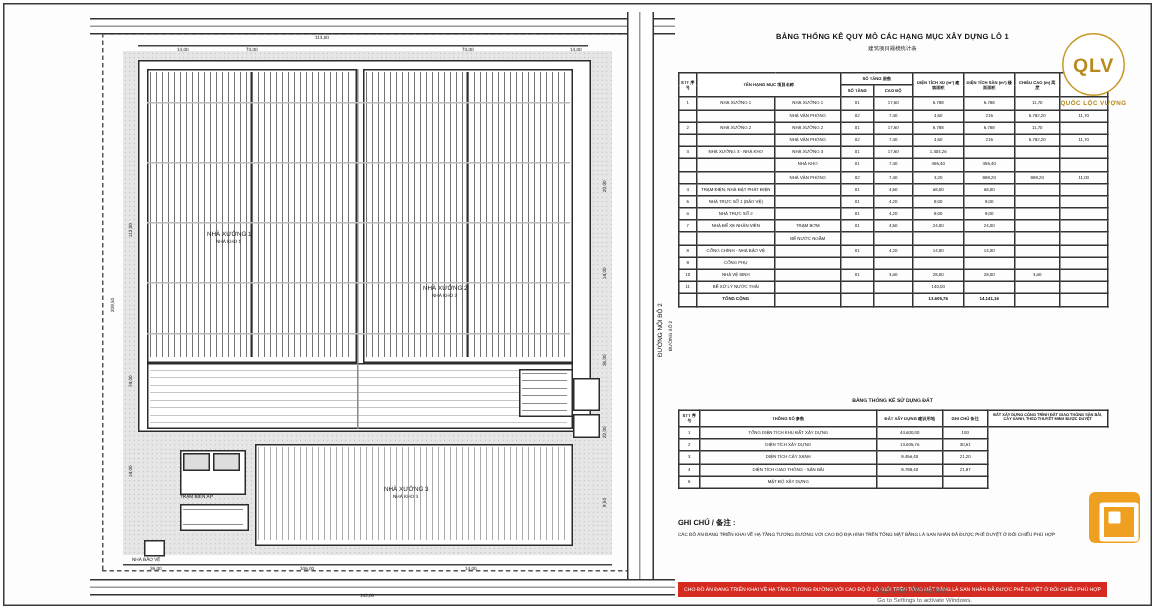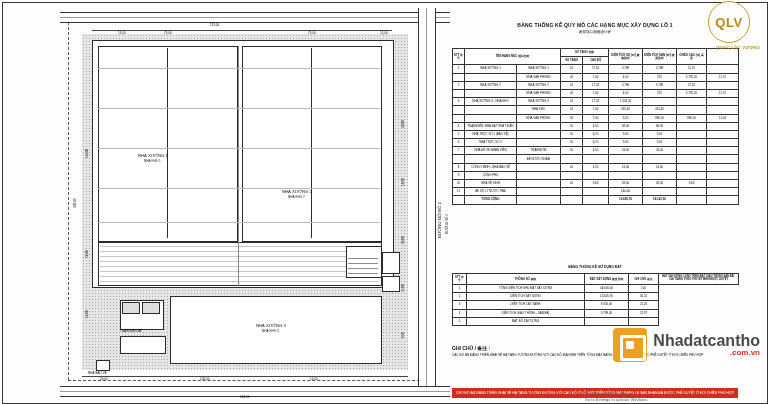--- a/index.html
+++ b/index.html
@@ -69,21 +69,21 @@
 
   #tbl2wrap{position:absolute;left:452px;top:273px;width:286px;}
   #tbl2-title{position:absolute;left:452px;top:265px;width:286px;text-align:center;font-size:3.4px;font-weight:bold;}
 
   
   #notes{position:absolute;left:452px;top:345px;width:286px;}
   #notes .hd{font-size:5px;font-weight:bold;}
   #notes .bd{font-size:3.1px;line-height:1.35;margin-top:2px;}
 
   
-  #logo{position:absolute;right:8px;top:1px;width:62px;height:56px;text-align:right;}
+  #logo{position:absolute;right:8px;top:22px;width:62px;height:56px;text-align:center;}
   #logo .ring{
     width:40px;height:40px;margin:0 auto;border-radius:50%;
     border:1.6px solid #c79a28;display:flex;align-items:center;justify-content:center;
     background:#fff;
   }
   #logo .ring span{font-size:13px;font-weight:bold;color:#b8891c;letter-spacing:.5px;}
   #logo .cap{font-size:4.2px;color:#b8891c;font-weight:bold;margin-top:2px;letter-spacing:.3px;}
 
   
   #wm{position:absolute;right:8px;bottom:42px;display:flex;align-items:center;gap:6px;}
@@ -509,23 +509,19 @@
 
   <div id="logo">
     <div class="ring">
       <span>QLV</span>
     </div>
     <div class="cap">QUỐC LỘC VƯỢNG</div>
   </div>
 
   <div id="wm">
     <div class="mark"></div>
-    <div>
-      <div class="wt1">Nhadatcantho</div>
-      <div class="wt2">.com.vn</div>
-    </div>
   </div>
 
   <div id="aw">
     <div class="a1">Activate Windows</div>
     <div class="a2">Go to Settings to activate Windows.</div>
   </div>
 </div>
 
 </body></html>

